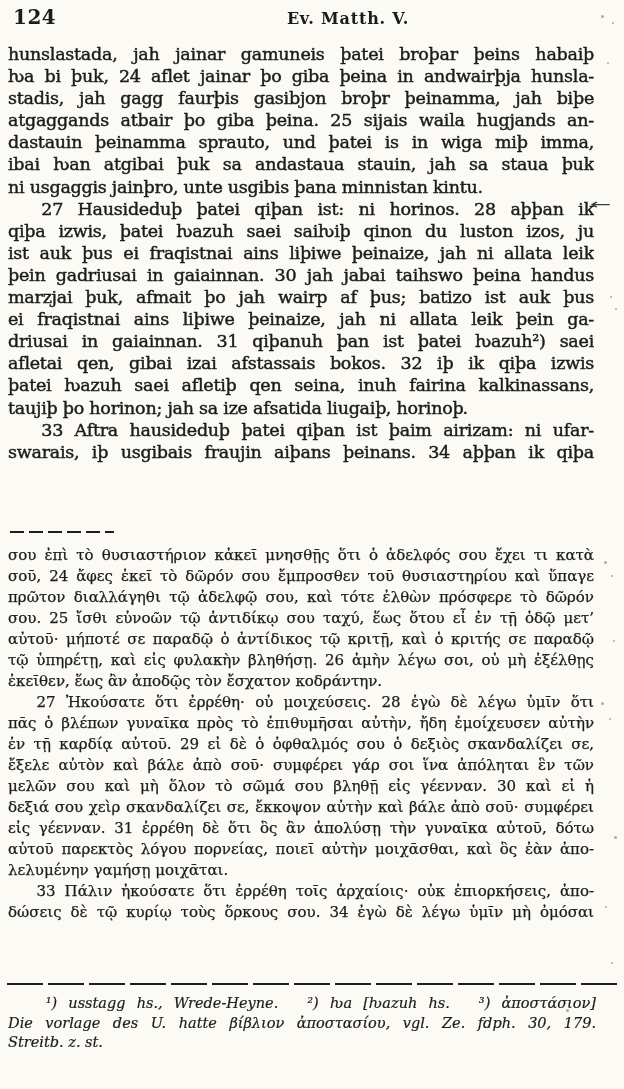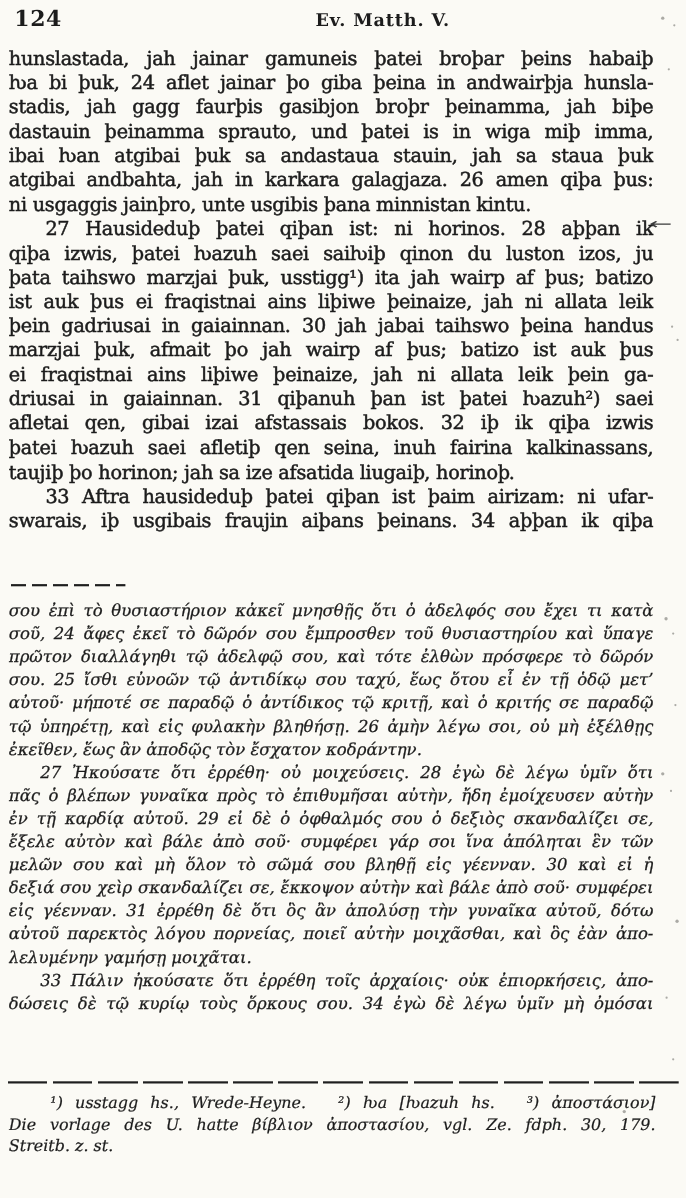--- a/index.html
+++ b/index.html
@@ -22,21 +22,21 @@
   }
   
   .block{position:absolute;left:8px;width:586px;}
   .goth{
     top:43px;
     font-size:17.5px;line-height:22.1px;letter-spacing:-.25px;
     -webkit-text-stroke:.45px #1b1b1b;
   }
   .grk{
     top:545px;
-    font-size:15px;line-height:21px;font-style:italic;
+    font-size:15px;line-height:21px;
     -webkit-text-stroke:.25px #1d1d1d;
   }
   .fn{
     top:994px;width:588px;
     font-size:14.5px;line-height:19.5px;font-style:italic;
     -webkit-text-stroke:.2px #1d1d1d;
   }
   .ln{text-align:justify;text-align-last:justify;overflow:hidden;}
   .goth .ln{height:22.1px;}
   .grk .ln{height:21px;}
@@ -69,28 +69,27 @@
 </head>
 <body>
 
 <div class="pagenum">124</div>
 <div class="running">Ev. Matth. V.</div>
 
 <div class="block goth">
   <div class="ln">hunslastada, jah jainar gamuneis þatei broþar þeins habaiþ</div>
   <div class="ln">ƕa bi þuk, 24 aflet jainar þo giba þeina in andwairþja hunsla-</div>
   <div class="ln">stadis, jah gagg faurþis gasibjon broþr þeinamma, jah biþe</div>
+  <div class="ln">atgaggands atbair þo giba þeina. 25 sijais waila hugjands an-</div>
   <div class="ln">dastauin þeinamma sprauto, und þatei is in wiga miþ imma,</div>
   <div class="ln">ibai ƕan atgibai þuk sa andastaua stauin, jah sa staua þuk</div>
-  <div class="ln">atgibai andbahta, jah in karkara galagjaza. 26 amen qiþa þus:</div>
   <div class="ln last">ni usgaggis jainþro, unte usgibis þana minnistan kintu.</div>
 
   <div class="ln ind">27 Hausideduþ þatei qiþan ist: ni horinos. 28 aþþan ik</div>
   <div class="ln">qiþa izwis, þatei ƕazuh saei saiƕiþ qinon du luston izos, ju</div>
-  <div class="ln">þata taihswo marzjai þuk, usstigg¹) ita jah wairp af þus; batizo</div>
   <div class="ln">ist auk þus ei fraqistnai ains liþiwe þeinaize, jah ni allata leik</div>
   <div class="ln">þein gadriusai in gaiainnan. 30 jah jabai taihswo þeina handus</div>
   <div class="ln">marzjai þuk, afmait þo jah wairp af þus; batizo ist auk þus</div>
   <div class="ln">ei fraqistnai ains liþiwe þeinaize, jah ni allata leik þein ga-</div>
   <div class="ln">driusai in gaiainnan. 31 qiþanuh þan ist þatei ƕazuh²) saei</div>
   <div class="ln">afletai qen, gibai izai afstassais bokos. 32 iþ ik qiþa izwis</div>
   <div class="ln">þatei ƕazuh saei afletiþ qen seina, inuh fairina kalkinassans,</div>
   <div class="ln last">taujiþ þo horinon; jah sa ize afsatida liugaiþ, horinoþ.</div>
 
   <div class="ln ind">33 Aftra hausideduþ þatei qiþan ist þaim airizam: ni ufar-</div>

